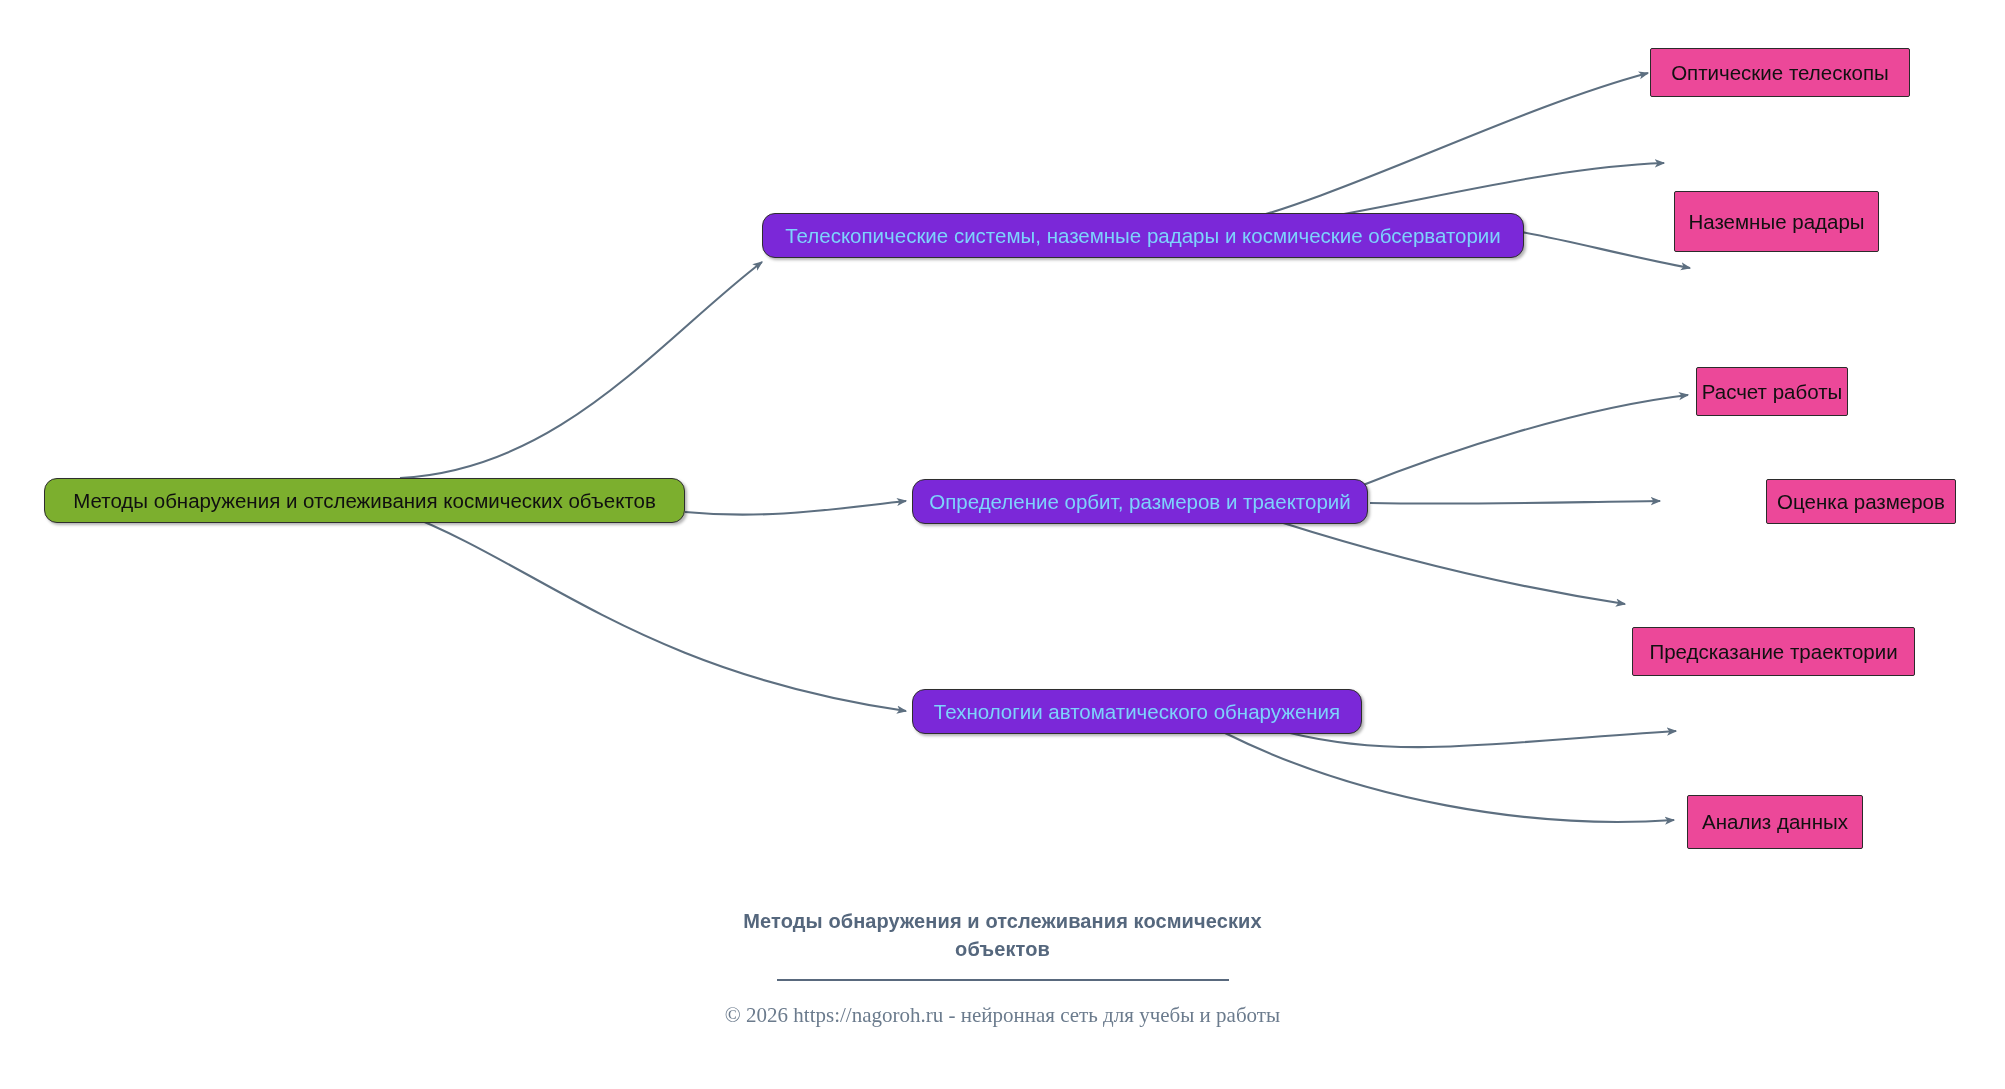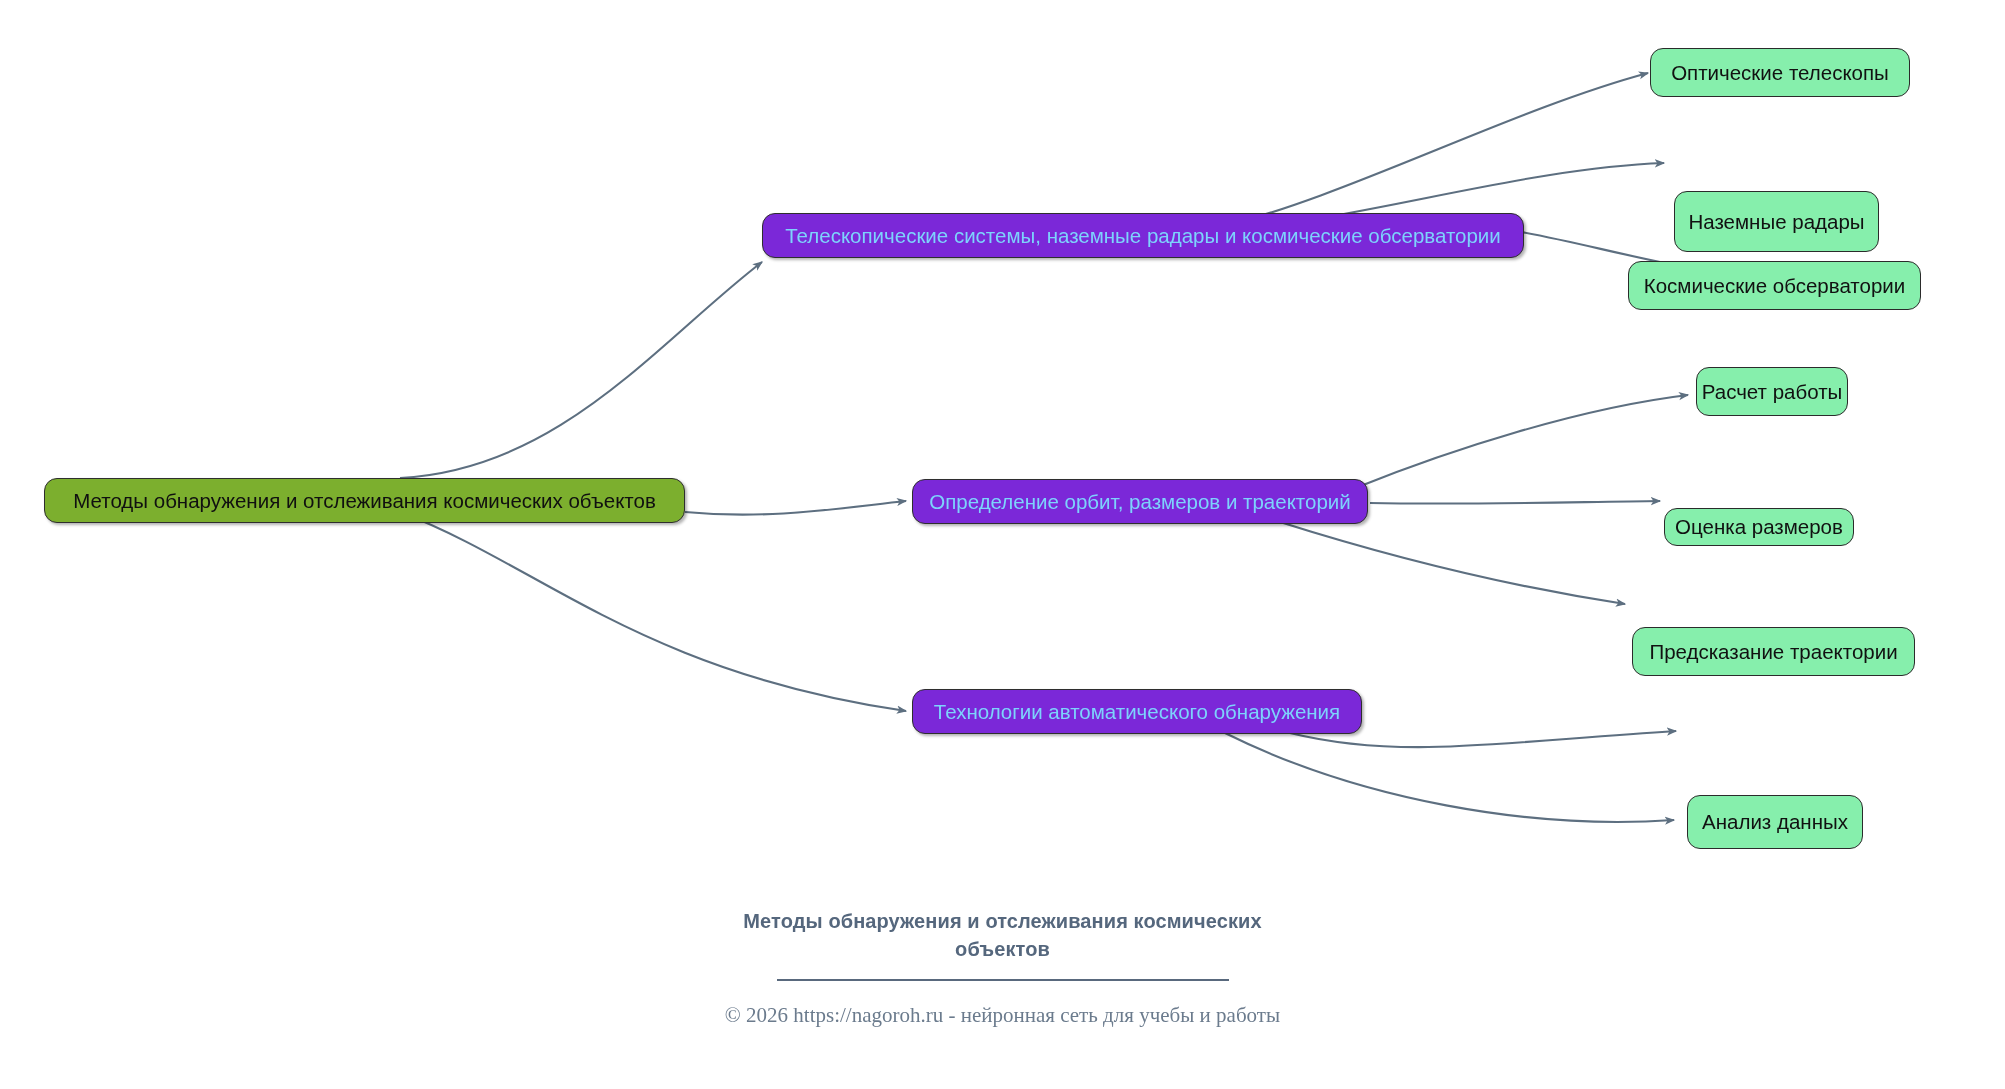--- a/index.html
+++ b/index.html
@@ -55,23 +55,23 @@
     background: #7B28D8;
     border: 1.6px solid #2e2e2e;
     border-radius: 13px;
     color: #7dd3fc;
     font-size: 20.5px;
     padding: 0 14px;
     box-shadow: 2px 2px 3px rgba(0,0,0,0.30);
   }
 
   .node-leaf {
-    background: #86efac;
+    background: #ec4899;
     border: 1.7px solid #2b2b2b;
-    border-radius: 13px;
+    border-radius: 2px;
     color: #111111;
     font-size: 20.5px;
     padding: 0 9px;
   }
 
   #footer {
     position: absolute;
     left: 0;
     width: 2005px;
     top: 908px;
@@ -151,29 +151,26 @@
   </div>
 
   <div class="node node-leaf" style="left:1650px; top:48px; width:260px; height:49px;">
     <span>Оптические телескопы</span>
   </div>
 
   <div class="node node-leaf" style="left:1674px; top:154px; width:205px; height:61px;margin-top:37px;">
     <span>Наземные радары</span>
   </div>
 
-  <div class="node node-leaf" style="left:1628px; top:261px; width:293px; height:49px;">
-    <span>Космические обсерватории</span>
-  </div>
 
   <div class="node node-leaf" style="left:1696px; top:367px; width:152px; height:49px;">
     <span>Расчет работы</span>
   </div>
 
-  <div class="node node-leaf" style="left:1664px; top:479px; width:190px; height:38px;margin-top:29px;">
+  <div class="node node-leaf" style="left:1766px; top:479px; width:190px; height:45px;">
     <span>Оценка размеров</span>
   </div>
 
   <div class="node node-leaf" style="left:1632px; top:585px; width:283px; height:49px;margin-top:42px;">
     <span>Предсказание траектории</span>
   </div>
 
 
   <div class="node node-leaf" style="left:1687px; top:795px; width:176px; height:54px;">
     <span>Анализ данных</span>

